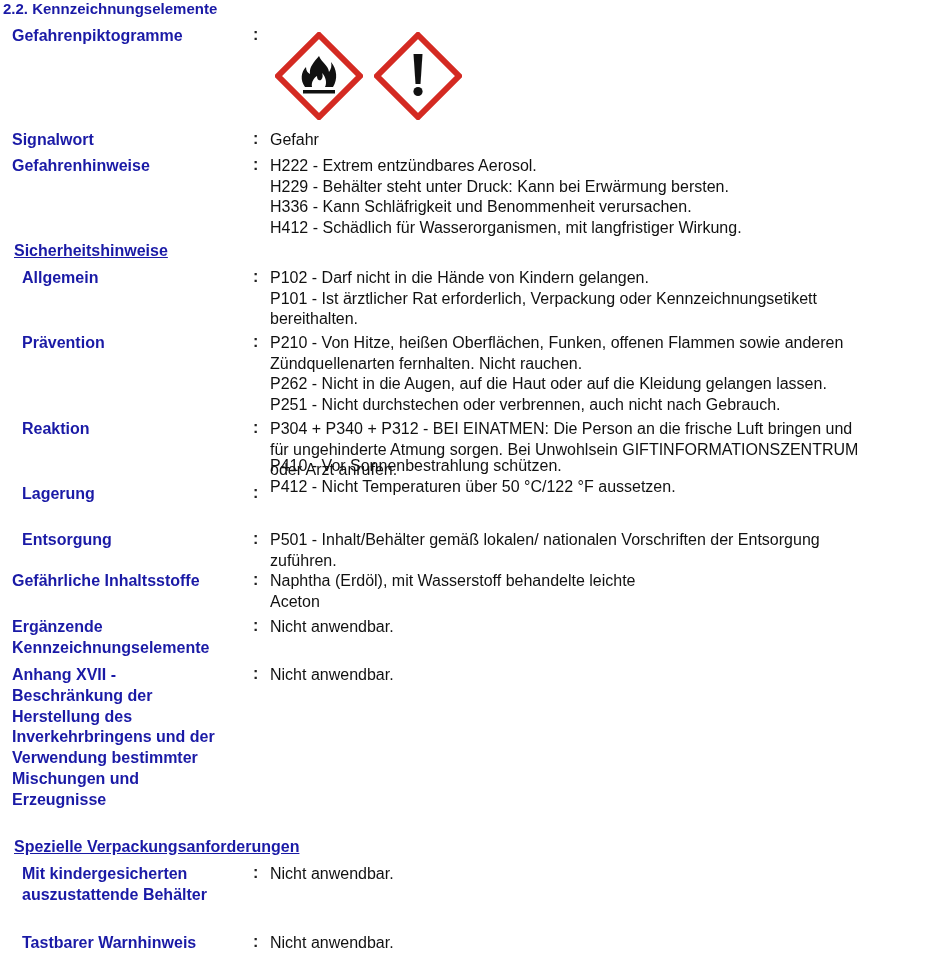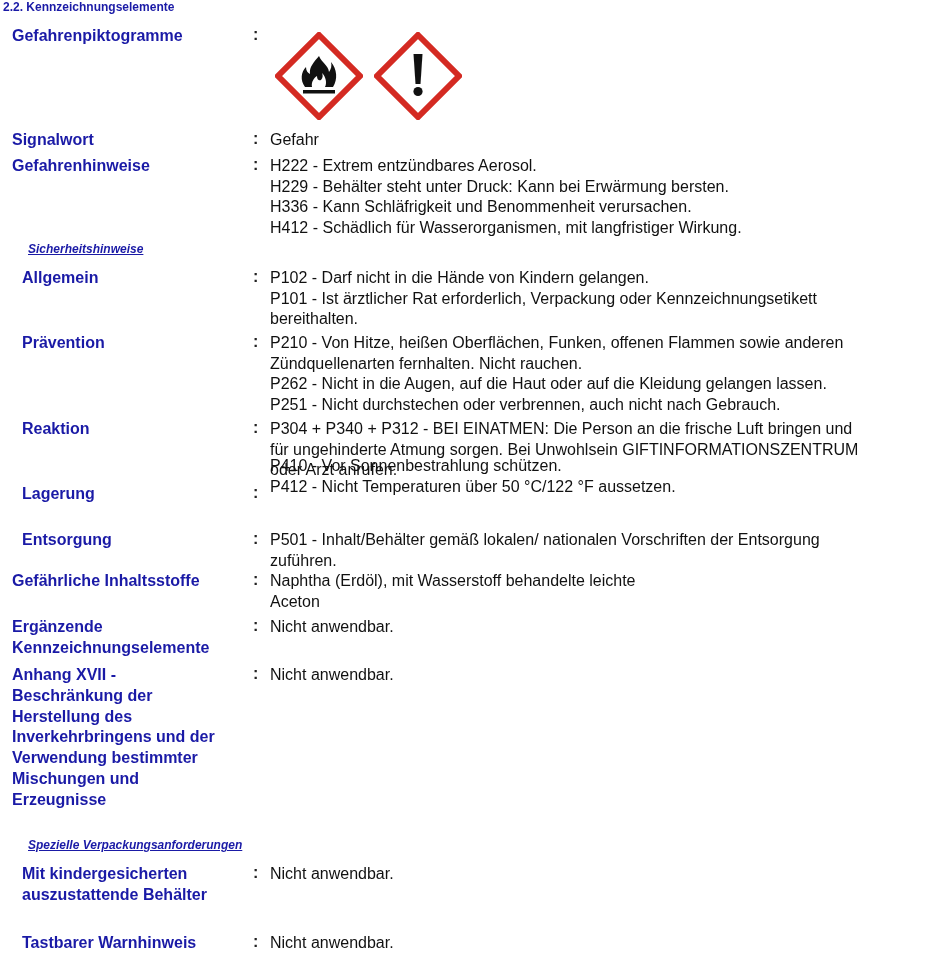--- a/index.html
+++ b/index.html
@@ -1,27 +1,27 @@
 <!DOCTYPE html>
 <html><head>
   <meta charset="utf-8">
   <style>
     html, body { margin: 0; padding: 0; background: #ffffff; }
     body { width: 945px; height: 960px; position: relative; overflow: hidden;
            font-family: "Liberation Sans", sans-serif; }
     .blue { color: #1a1aa6; font-weight: bold; }
     .abs { position: absolute; }
-    .title { left: 3px; top: 0px; font-size: 12px; }
+    .title { left: 3px; top: 0px; font-size: 15px; }
     .lbl { font-size: 16px; line-height: 20.8px; }
     .lbl.indent { left: 22px; }
     .lbl.top { left: 12px; }
     .colon { font-size: 16px; color: #222; left: 253px; font-weight: bold; }
     .val { left: 270px; font-size: 16px; color: #111; line-height: 20.6px; width: 660px; }
     .val div { white-space: nowrap; }
-    .section { font-size: 12px; text-decoration: underline; left: 28px; font-style: italic; }
+    .section { font-size: 16px; text-decoration: underline; left: 14px; }
     .picto { position: absolute; }
   </style>
 </head>
 <body>
 
 <div class="abs blue title">2.2. Kennzeichnungselemente</div>
 
 <div class="abs blue lbl top" style="top:26px;">Gefahrenpiktogramme</div>
 <div class="abs colon" style="top:26px;">:</div>
 

